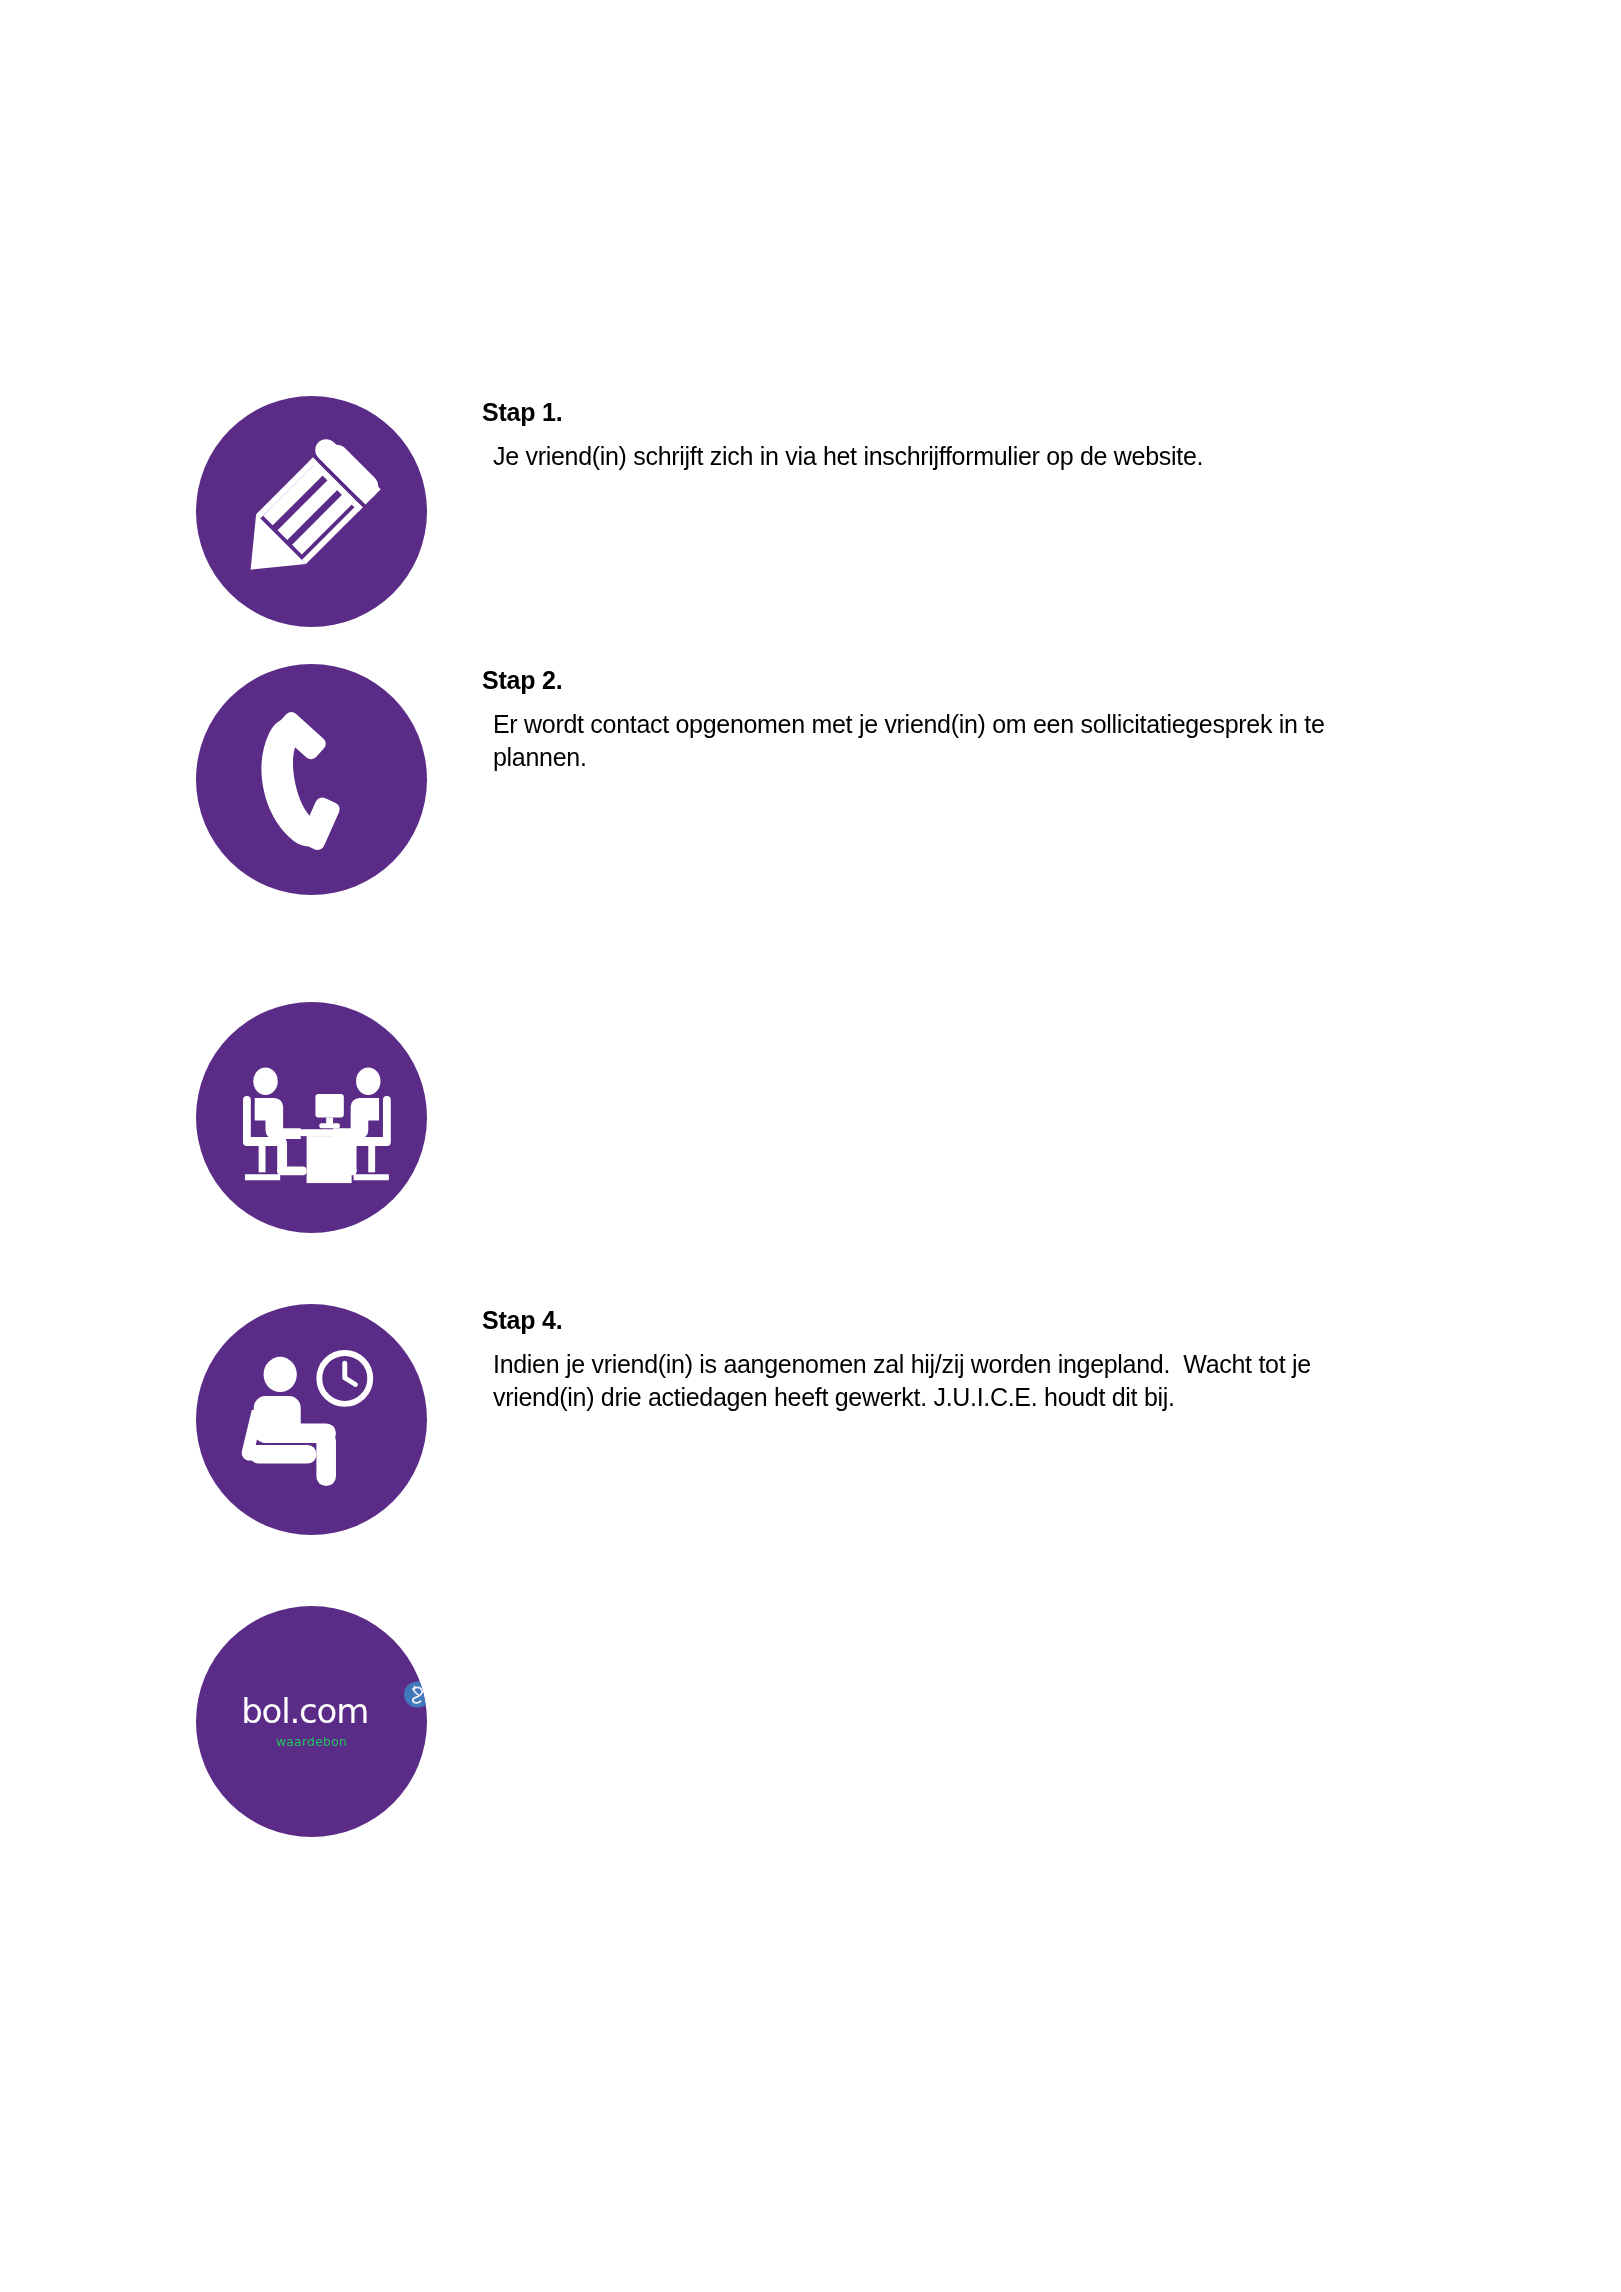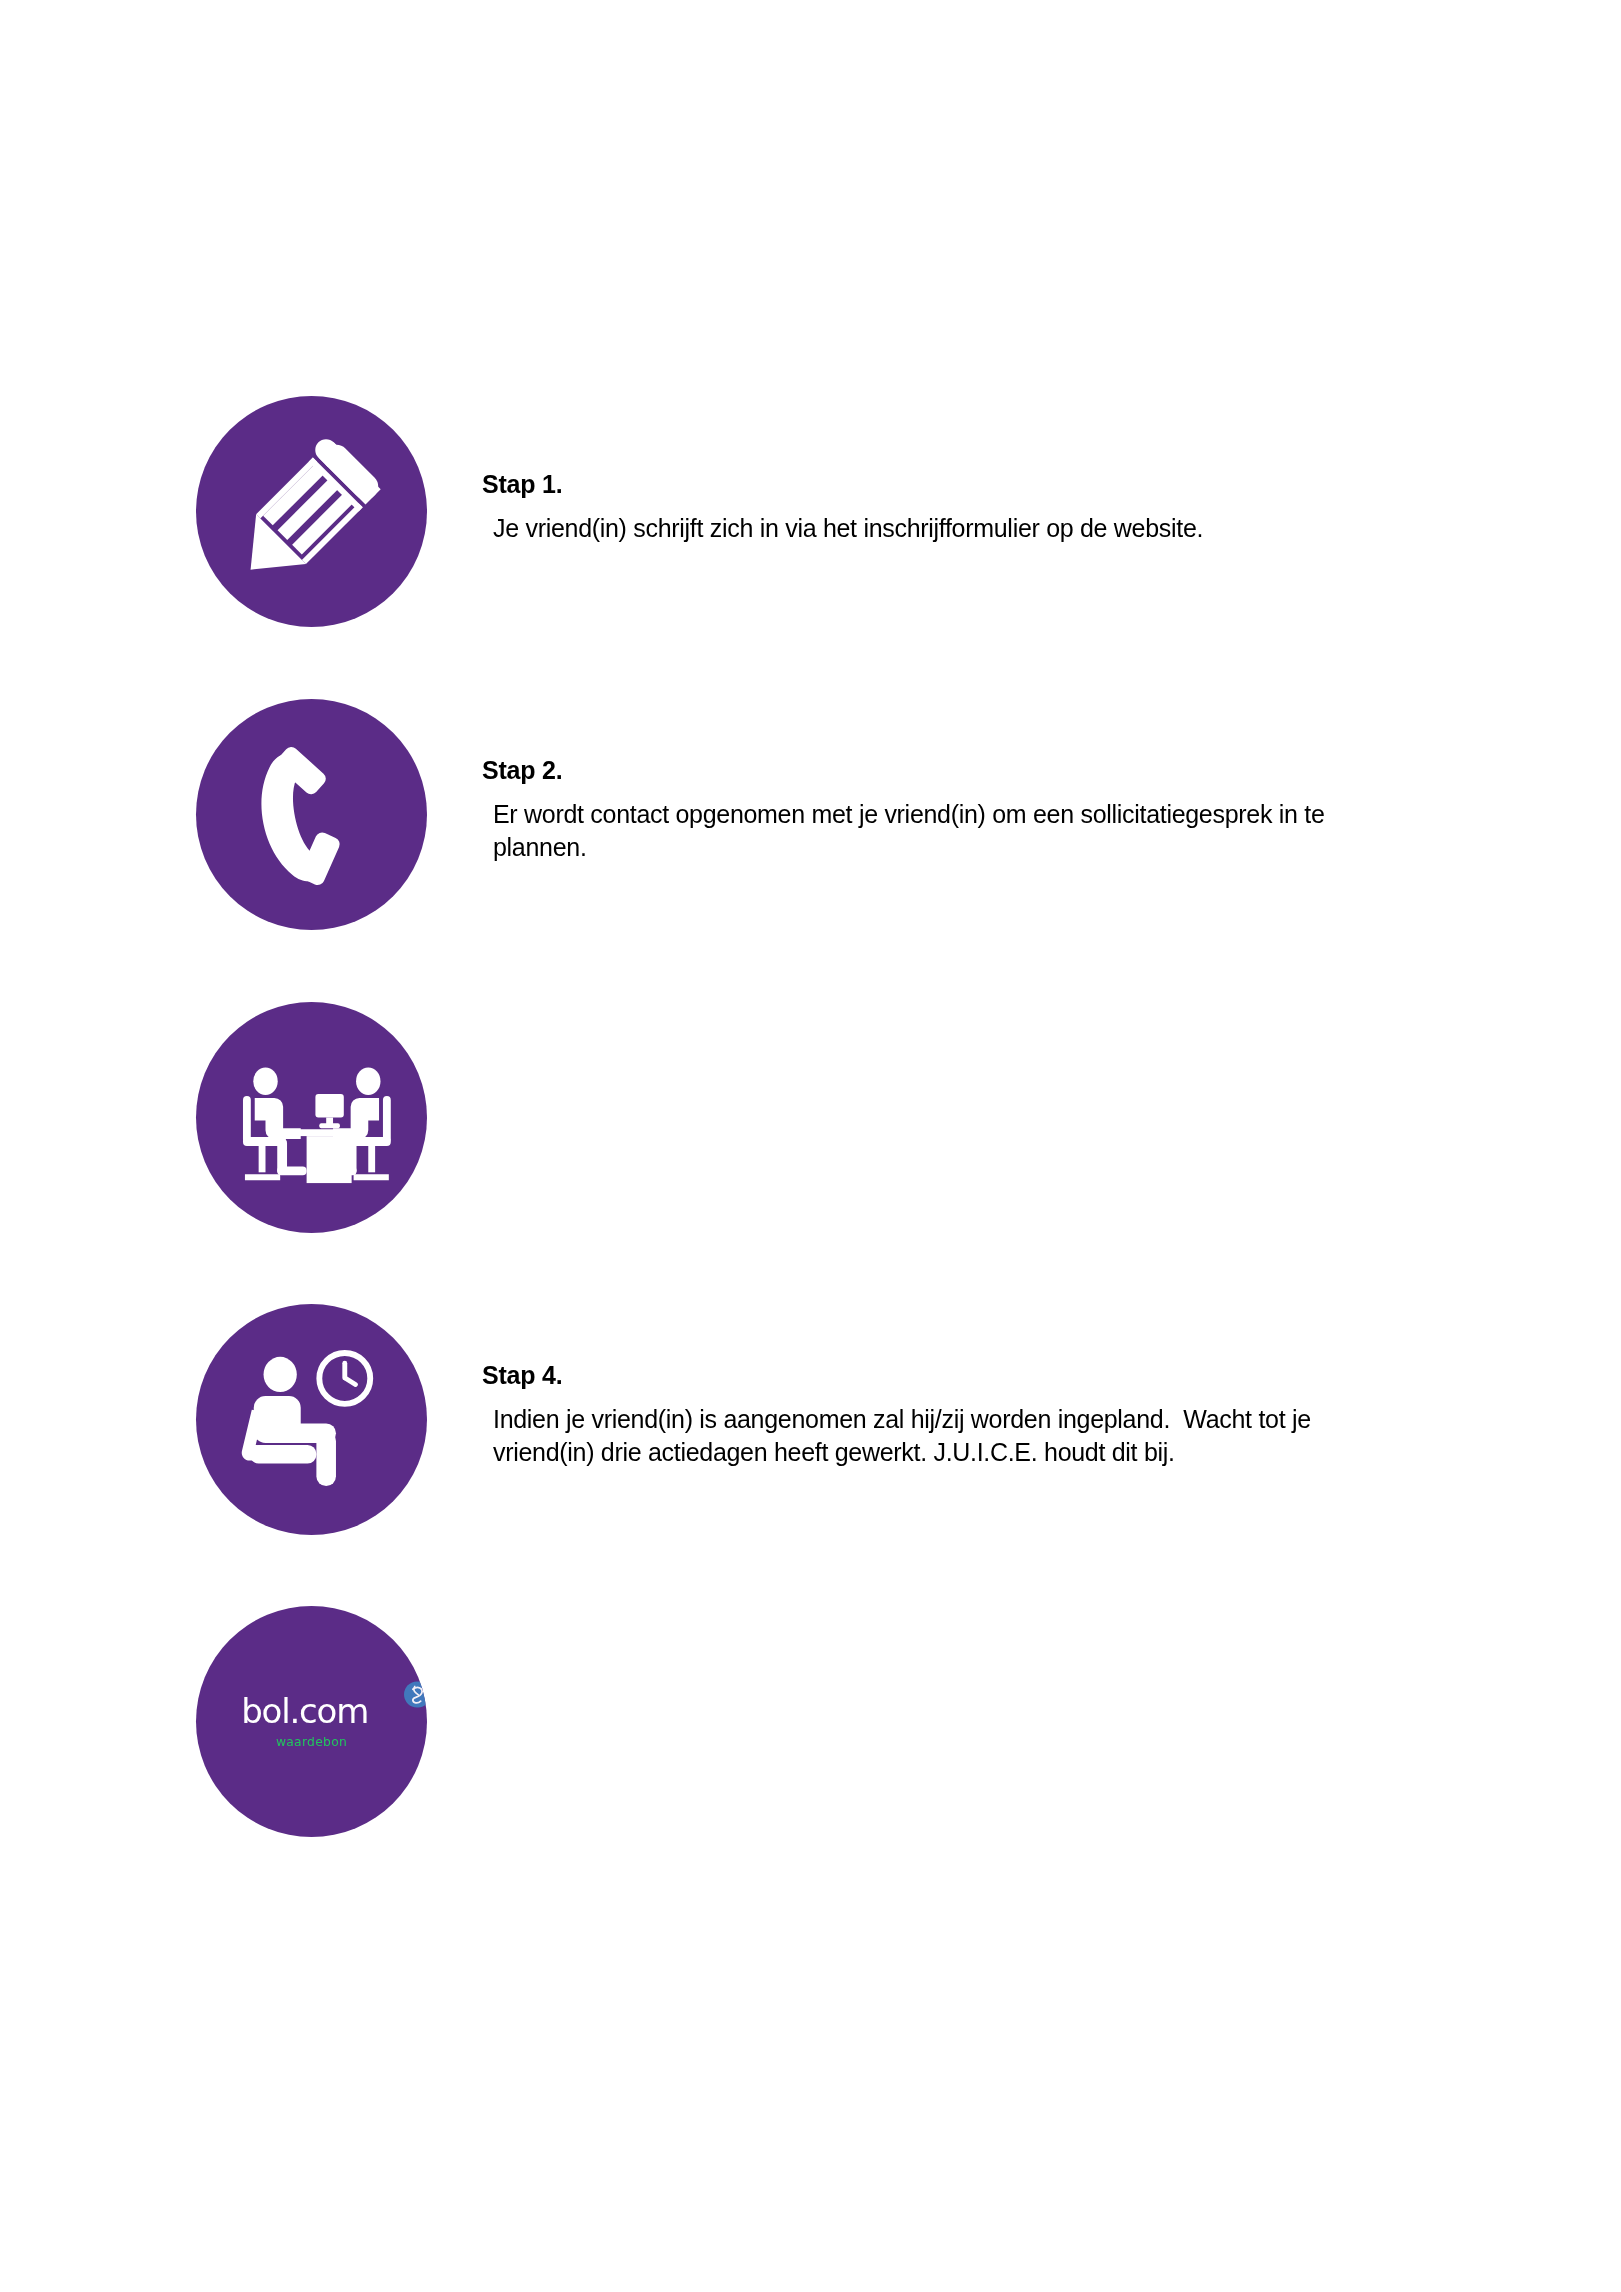--- a/index.html
+++ b/index.html
@@ -31,21 +31,21 @@
   }
 
   .step-row {
     position: absolute;
     left: 196px;
     width: 1235px;
     height: 231px;
   }
 
   .step-row[data-step="1"] { top: 396px; }
-  .step-row[data-step="2"] { top: 699px; }
+  .step-row[data-step="2"] { top: 664px; }
   .step-row[data-step="3"] { top: 1002px; }
   .step-row[data-step="4"] { top: 1304px; }
   .step-row[data-step="5"] { top: 1606px; }
 
   .icon-circle {
     position: absolute;
     left: 0;
     top: 0;
     width: 231px;
     height: 231px;
@@ -61,21 +61,21 @@
   }
 
   .step-text {
     position: absolute;
     left: 286px;
     top: 0;
     width: 941px;
     height: 231px;
     display: flex;
     flex-direction: column;
-    justify-content: center;
+    justify-content: flex-start;
     align-items: flex-start;
   }
 
   .step-title {
     font-family: "Liberation Sans", "DejaVu Sans", sans-serif;
     font-size: 25px;
     font-weight: bold;
     color: #000000;
     line-height: 1.32;
     letter-spacing: -0.2px;

